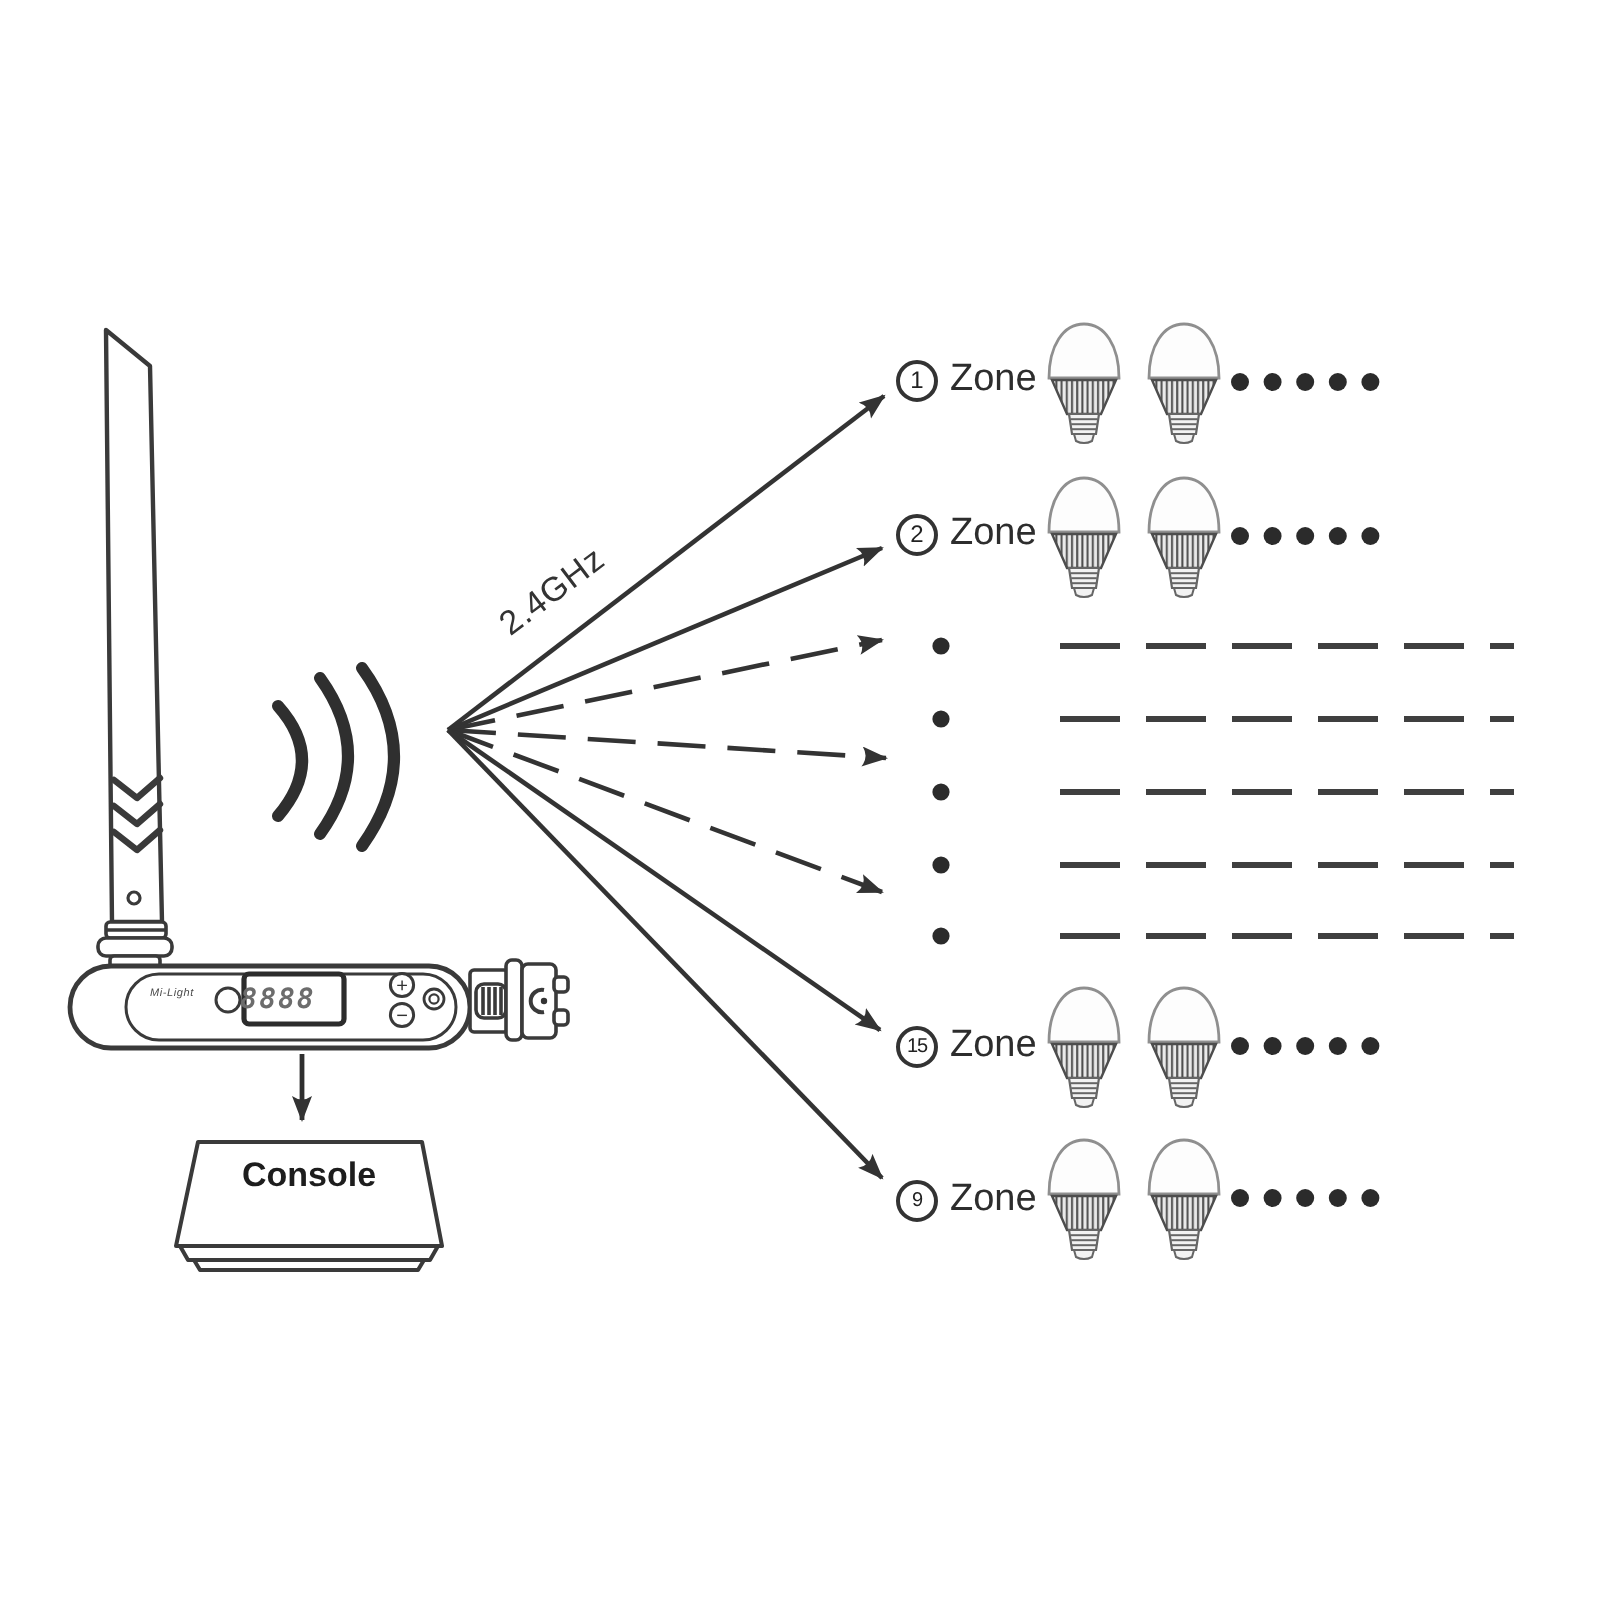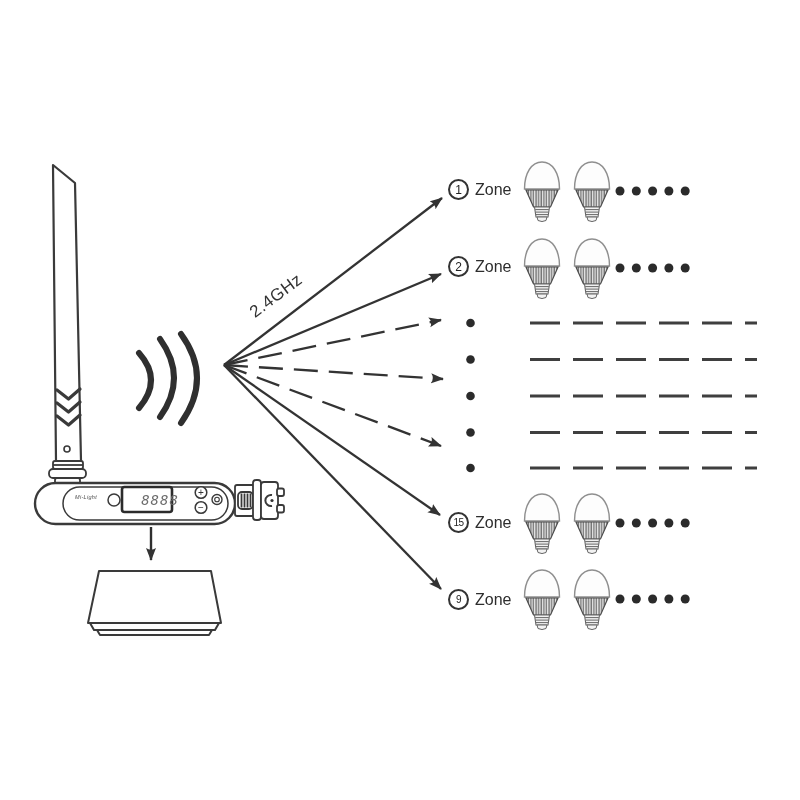--- a/index.html
+++ b/index.html
@@ -13,28 +13,28 @@
     left:246px;top:286px;font-size:17px;color:#333;
     transform:rotate(-37deg);transform-origin:center;letter-spacing:.5px;
   }
   .zone-row{position:absolute;display:flex;align-items:center;gap:6px;}
   .zone-row .num{
     display:flex;align-items:center;justify-content:center;
     width:17px;height:17px;border:2px solid #333;border-radius:50%;
     font-size:12px;color:#222;background:#fff;
   }
   .zone-row.small-num .num{font-size:10px;letter-spacing:-.5px;}
-  .zone-row .ztxt{font-size:16px;color:#2d2d2d;}
+  .zone-row .ztxt{font-size:19px;color:#2d2d2d;}
   .console-text{
     left:88px;top:577px;width:133px;text-align:center;
     font-weight:bold;color:#1d1d1d;font-size:17px;line-height:22px;
   }
   .display-digits{
-    left:137px;top:490px;width:46px;height:20px;text-align:center;
-    font-family:"DejaVu Sans Mono",monospace;font-style:italic;font-weight:normal;
+    left:116px;top:490px;width:46px;height:20px;text-align:center;
+    font-family:"DejaVu Sans Mono",monospace;font-style:italic;font-weight:bold;
     font-size:14px;line-height:20px;color:#6c6c6c;letter-spacing:1px;
   }
   .brand{
     left:64px;top:494px;width:44px;text-align:center;
     font-size:5.5px;font-style:italic;color:#4a4a4a;letter-spacing:.3px;
   }
 </style>
 </head>
 <body>
 
@@ -195,20 +195,21 @@
     </g>
   </svg>
 
   <div class="label ghz">2.4GHz</div>
 
   <div class="label brand">Mi-Light</div>
 
   <div class="label display-digits">8888</div>
 
   <div class="label console-text">
+    <div>Console</div>
   </div>
 
   <div class="zone-row" style="left:448px;top:179px;">
     <span class="num">1</span>
     <span class="ztxt">Zone</span>
   </div>
 
   <div class="zone-row" style="left:448px;top:256px;">
     <span class="num">2</span>
     <span class="ztxt">Zone</span>

